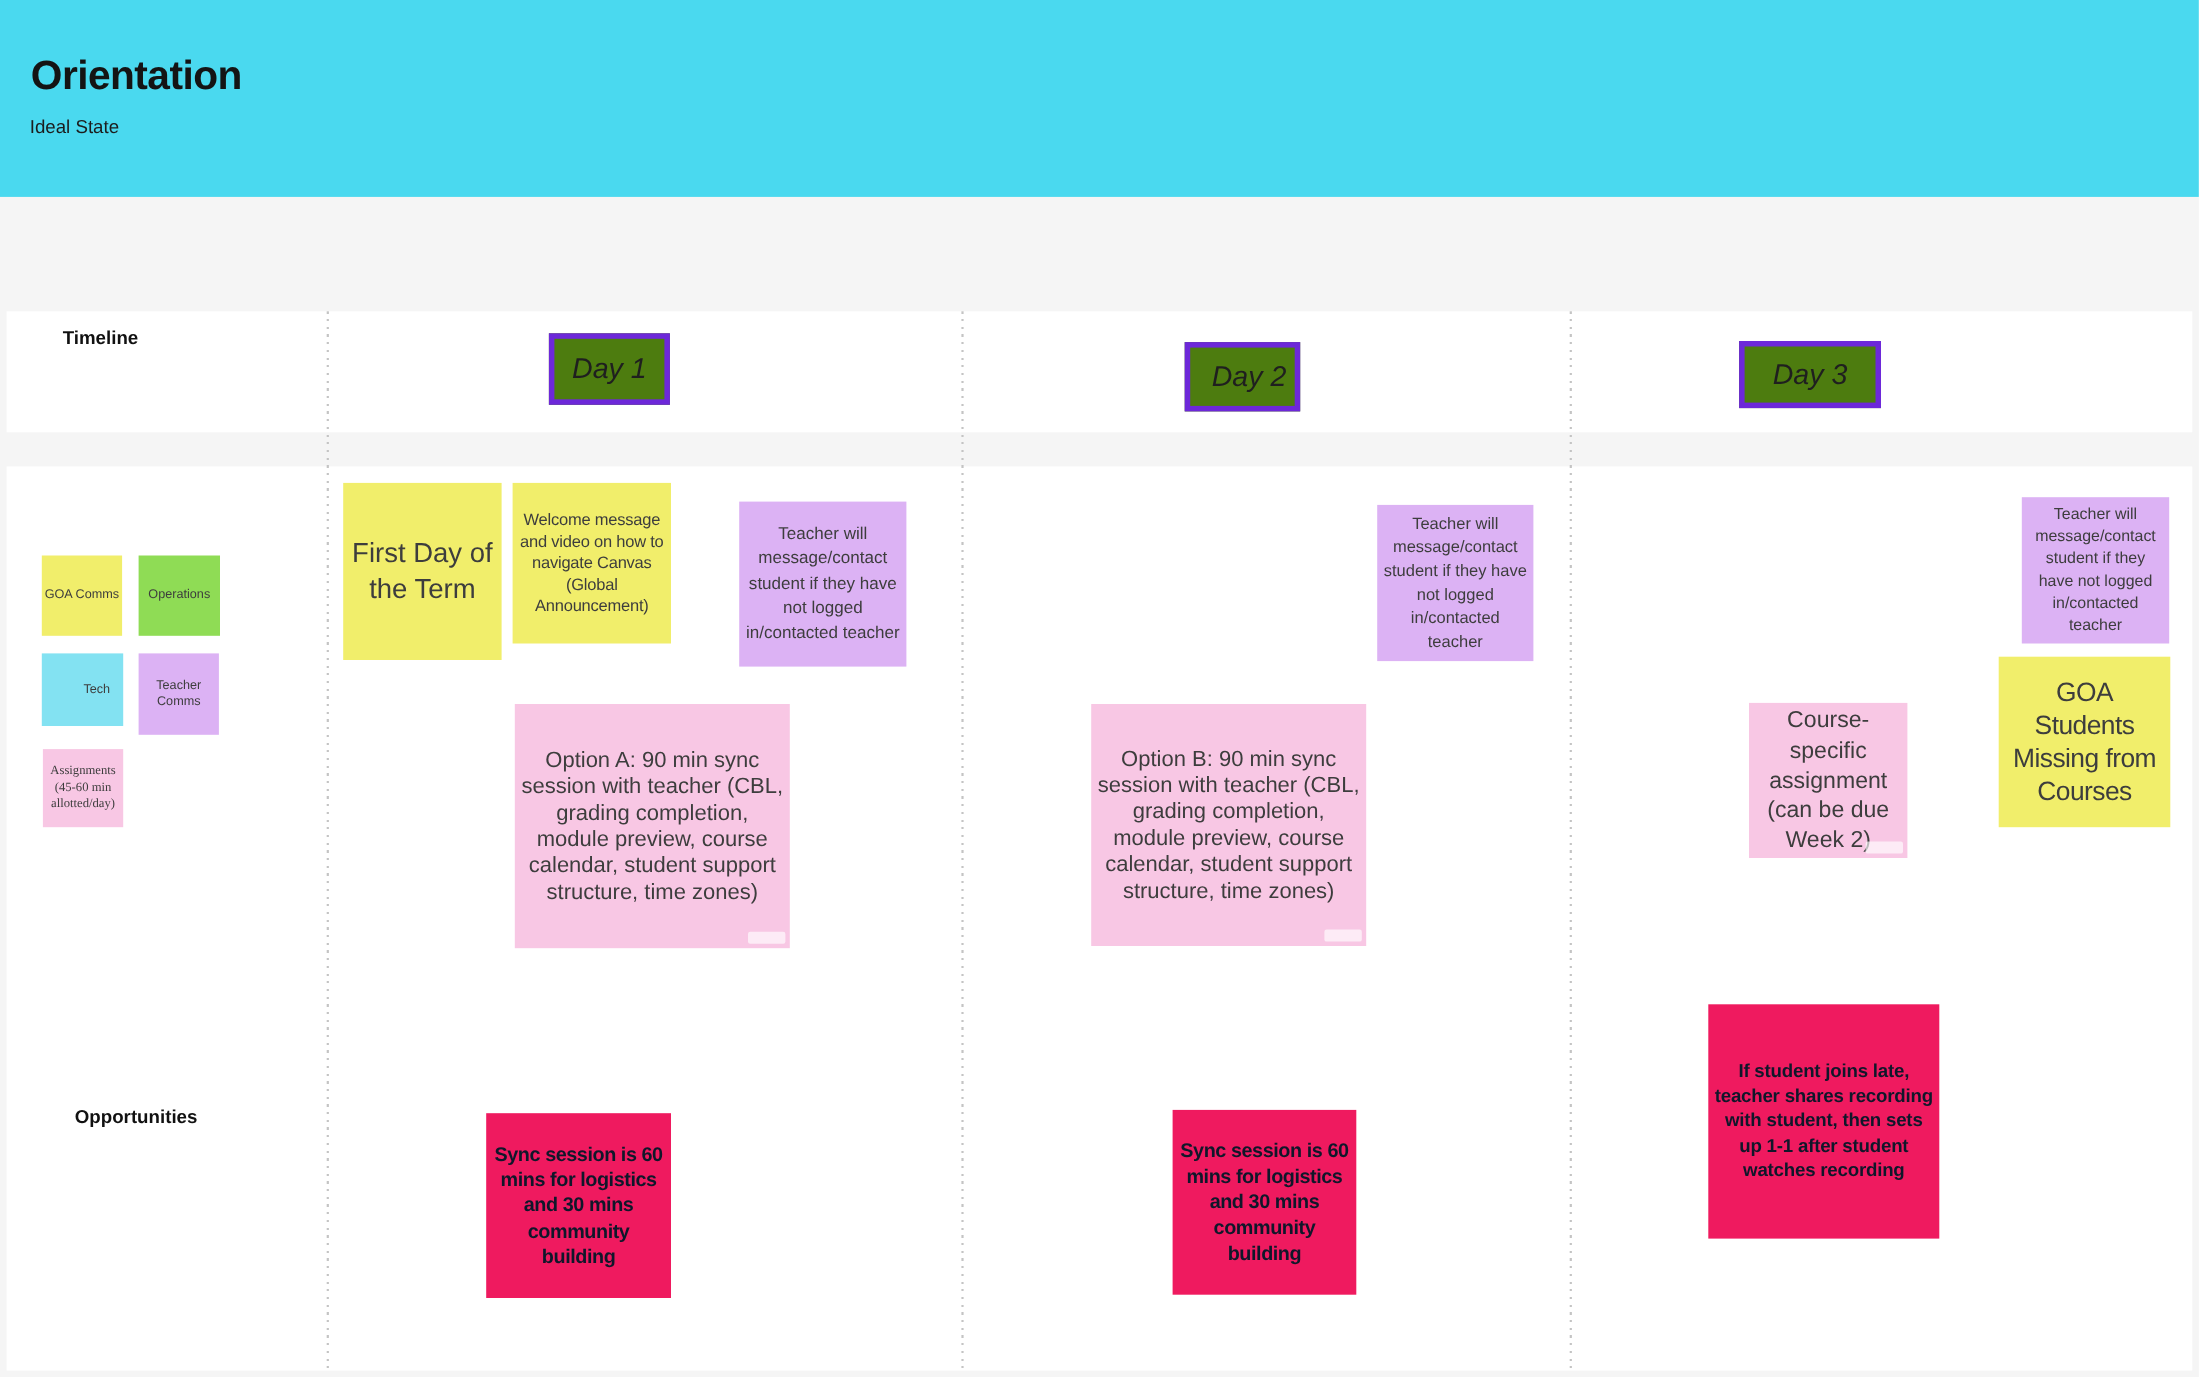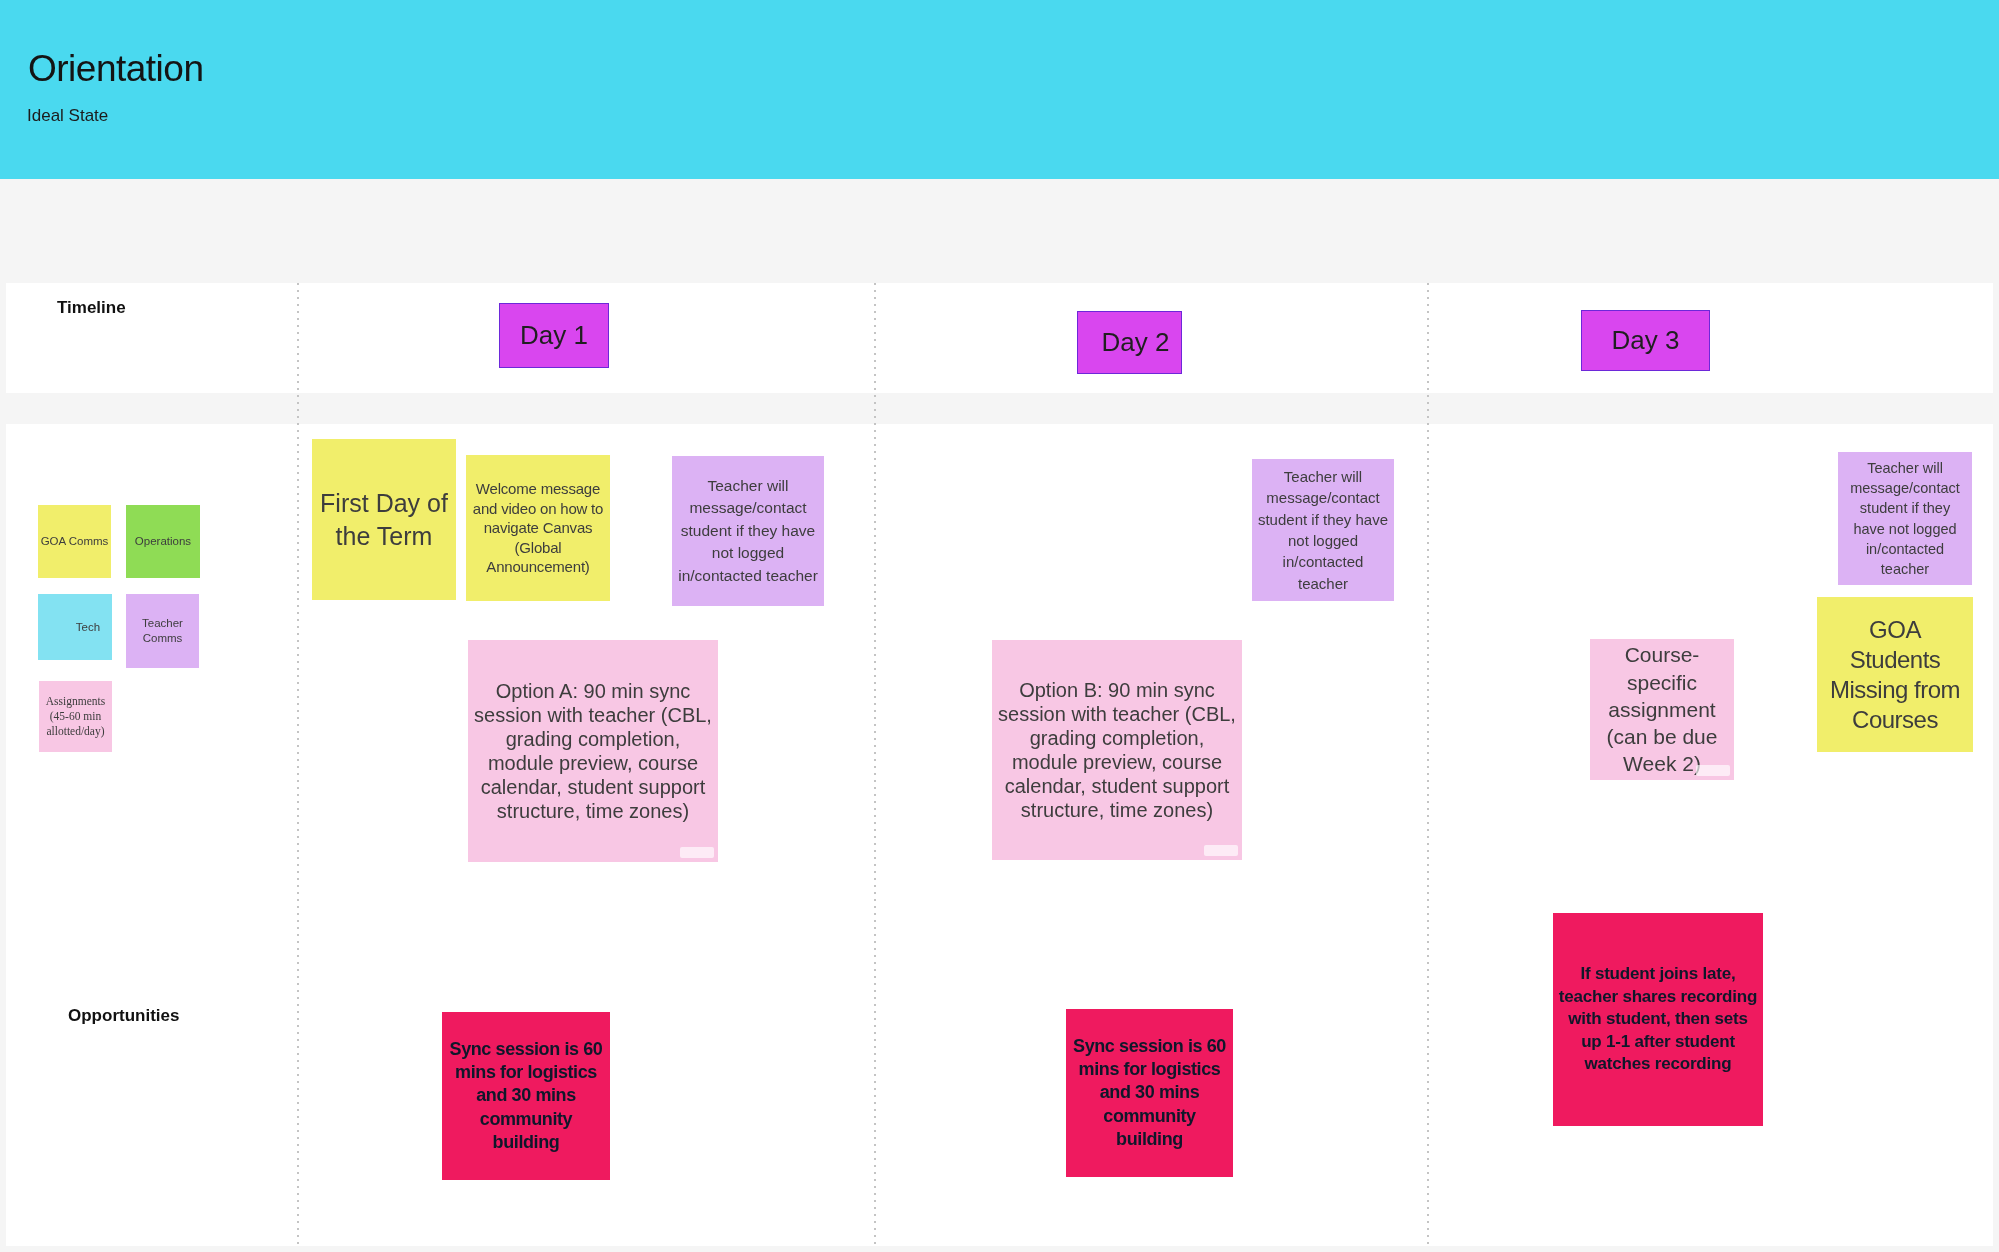--- a/index.html
+++ b/index.html
@@ -1,38 +1,38 @@
 <!DOCTYPE html>
 <html><head>
 <meta charset="utf-8">
 <style>
   html,body{margin:0;padding:0;}
   body{font-family:"Liberation Sans",sans-serif;}
   .canvas{position:relative;width:1999px;height:1252px;background:#f5f5f5;overflow:hidden;}
 
   
   .board-header{position:absolute;left:0;top:0;width:1999px;height:179px;background:#4AD9EF;}
-  .board-title{position:absolute;left:28px;top:48px;font-size:37px;font-weight:400;color:#141414;letter-spacing:-0.5px;text-align:right;}
+  .board-title{position:absolute;left:28px;top:48px;font-size:37px;font-weight:700;color:#141414;letter-spacing:-0.5px;text-align:right;}
   .board-subtitle{position:absolute;left:27px;top:106px;font-size:17px;color:#1c1c1c;}
 
   
   .panel{position:absolute;background:#ffffff;}
   .panel-timeline{left:6px;top:283px;width:1987px;height:110px;}
   .panel-main{left:6px;top:424px;width:1987px;height:822px;}
 
   
   .vline{position:absolute;top:283px;height:963px;width:2px;
          background-image:repeating-linear-gradient(to bottom,#c4c4c4 0 2px,transparent 2px 7px);}
 
   
   .row-label{position:absolute;font-size:17px;font-weight:700;color:#111;}
 
   
-  .day-chip{position:absolute;background:#d946ef;border:1px solid #6d28d9;box-sizing:border-box;
-            display:flex;align-items:center;justify-content:center;font-size:26px;color:#1f1f1f;}
+  .day-chip{position:absolute;background:#4d7c0f;border:5px solid #6d28d9;box-sizing:border-box;
+            display:flex;align-items:center;justify-content:center;font-size:26px;color:#1f1f1f;font-style:italic;}
 
   
   .sticky{position:absolute;box-sizing:border-box;display:flex;align-items:center;justify-content:center;
           text-align:center;color:#3d3d3d;padding:5px;line-height:1.25;}
   .c-yellow{background:#F1EE6B;}
   .c-green{background:#8FDC55;}
   .c-cyan{background:#83E2F2;}
   .c-purple{background:#DCB2F4;}
   .c-pink{background:#F8C7E4;}
   .c-red{background:#EF1A5F;color:#0f172a;font-weight:700;}
@@ -64,21 +64,21 @@
   <div class="day-chip" style="left:1077px;top:311px;width:105px;height:63px;padding-left:12px;">Day 2</div>
   <div class="day-chip" style="left:1581px;top:310px;width:129px;height:61px;">Day 3</div>
 
   <div class="sticky legend-sticky c-yellow" style="left:38px;top:505px;width:73px;height:73px;">GOA Comms</div>
   <div class="sticky legend-sticky c-green" style="left:126px;top:505px;width:74px;height:73px;">Operations</div>
   <div class="sticky legend-sticky c-cyan" style="left:38px;top:594px;width:74px;height:66px;padding-left:28px;">Tech</div>
   <div class="sticky legend-sticky c-purple" style="left:126px;top:594px;width:73px;height:74px;">Teacher Comms</div>
   <div class="sticky legend-sticky c-pink" style="left:39px;top:681px;width:73px;height:71px;font-family:Liberation Serif, serif;">Assignments (45-60 min allotted/day)</div>
 
   <div class="sticky c-yellow" style="left:312px;top:439px;width:144px;height:161px;font-size:25px;line-height:1.32;">First Day of the Term</div>
-  <div class="sticky c-yellow" style="left:466px;top:439px;width:144px;height:146px;font-size:15px;line-height:1.3;letter-spacing:-0.2px;margin-top:16px;">Welcome message and video on how to navigate Canvas (Global Announcement)</div>
+  <div class="sticky c-yellow" style="left:466px;top:439px;width:144px;height:146px;font-size:15px;line-height:1.3;letter-spacing:-0.2px;">Welcome message and video on how to navigate Canvas (Global Announcement)</div>
   <div class="sticky c-purple" style="left:672px;top:456px;width:152px;height:150px;font-size:15.5px;line-height:1.45;">Teacher will message/contact student if they have not logged in/contacted teacher</div>
   <div class="sticky c-pink" style="left:468px;top:640px;width:250px;height:222px;font-size:20px;line-height:1.2;">
     <span>Option A: 90 min sync session with teacher (CBL, grading completion, module preview, course calendar, student support structure, time zones)</span>
     <span class="watermark"></span>
   </div>
   <div class="sticky c-red" style="left:442px;top:1012px;width:168px;height:168px;font-size:18px;line-height:1.3;letter-spacing:-0.4px;">Sync session is 60 mins for logistics and 30 mins community building</div>
 
   <div class="sticky c-purple" style="left:1252px;top:459px;width:142px;height:142px;font-size:15px;line-height:1.42;">Teacher will message/contact student if they have not logged in/contacted teacher</div>
   <div class="sticky c-pink" style="left:992px;top:640px;width:250px;height:220px;font-size:20px;line-height:1.2;">
     <span>Option B: 90 min sync session with teacher (CBL, grading completion, module preview, course calendar, student support structure, time zones)</span>

